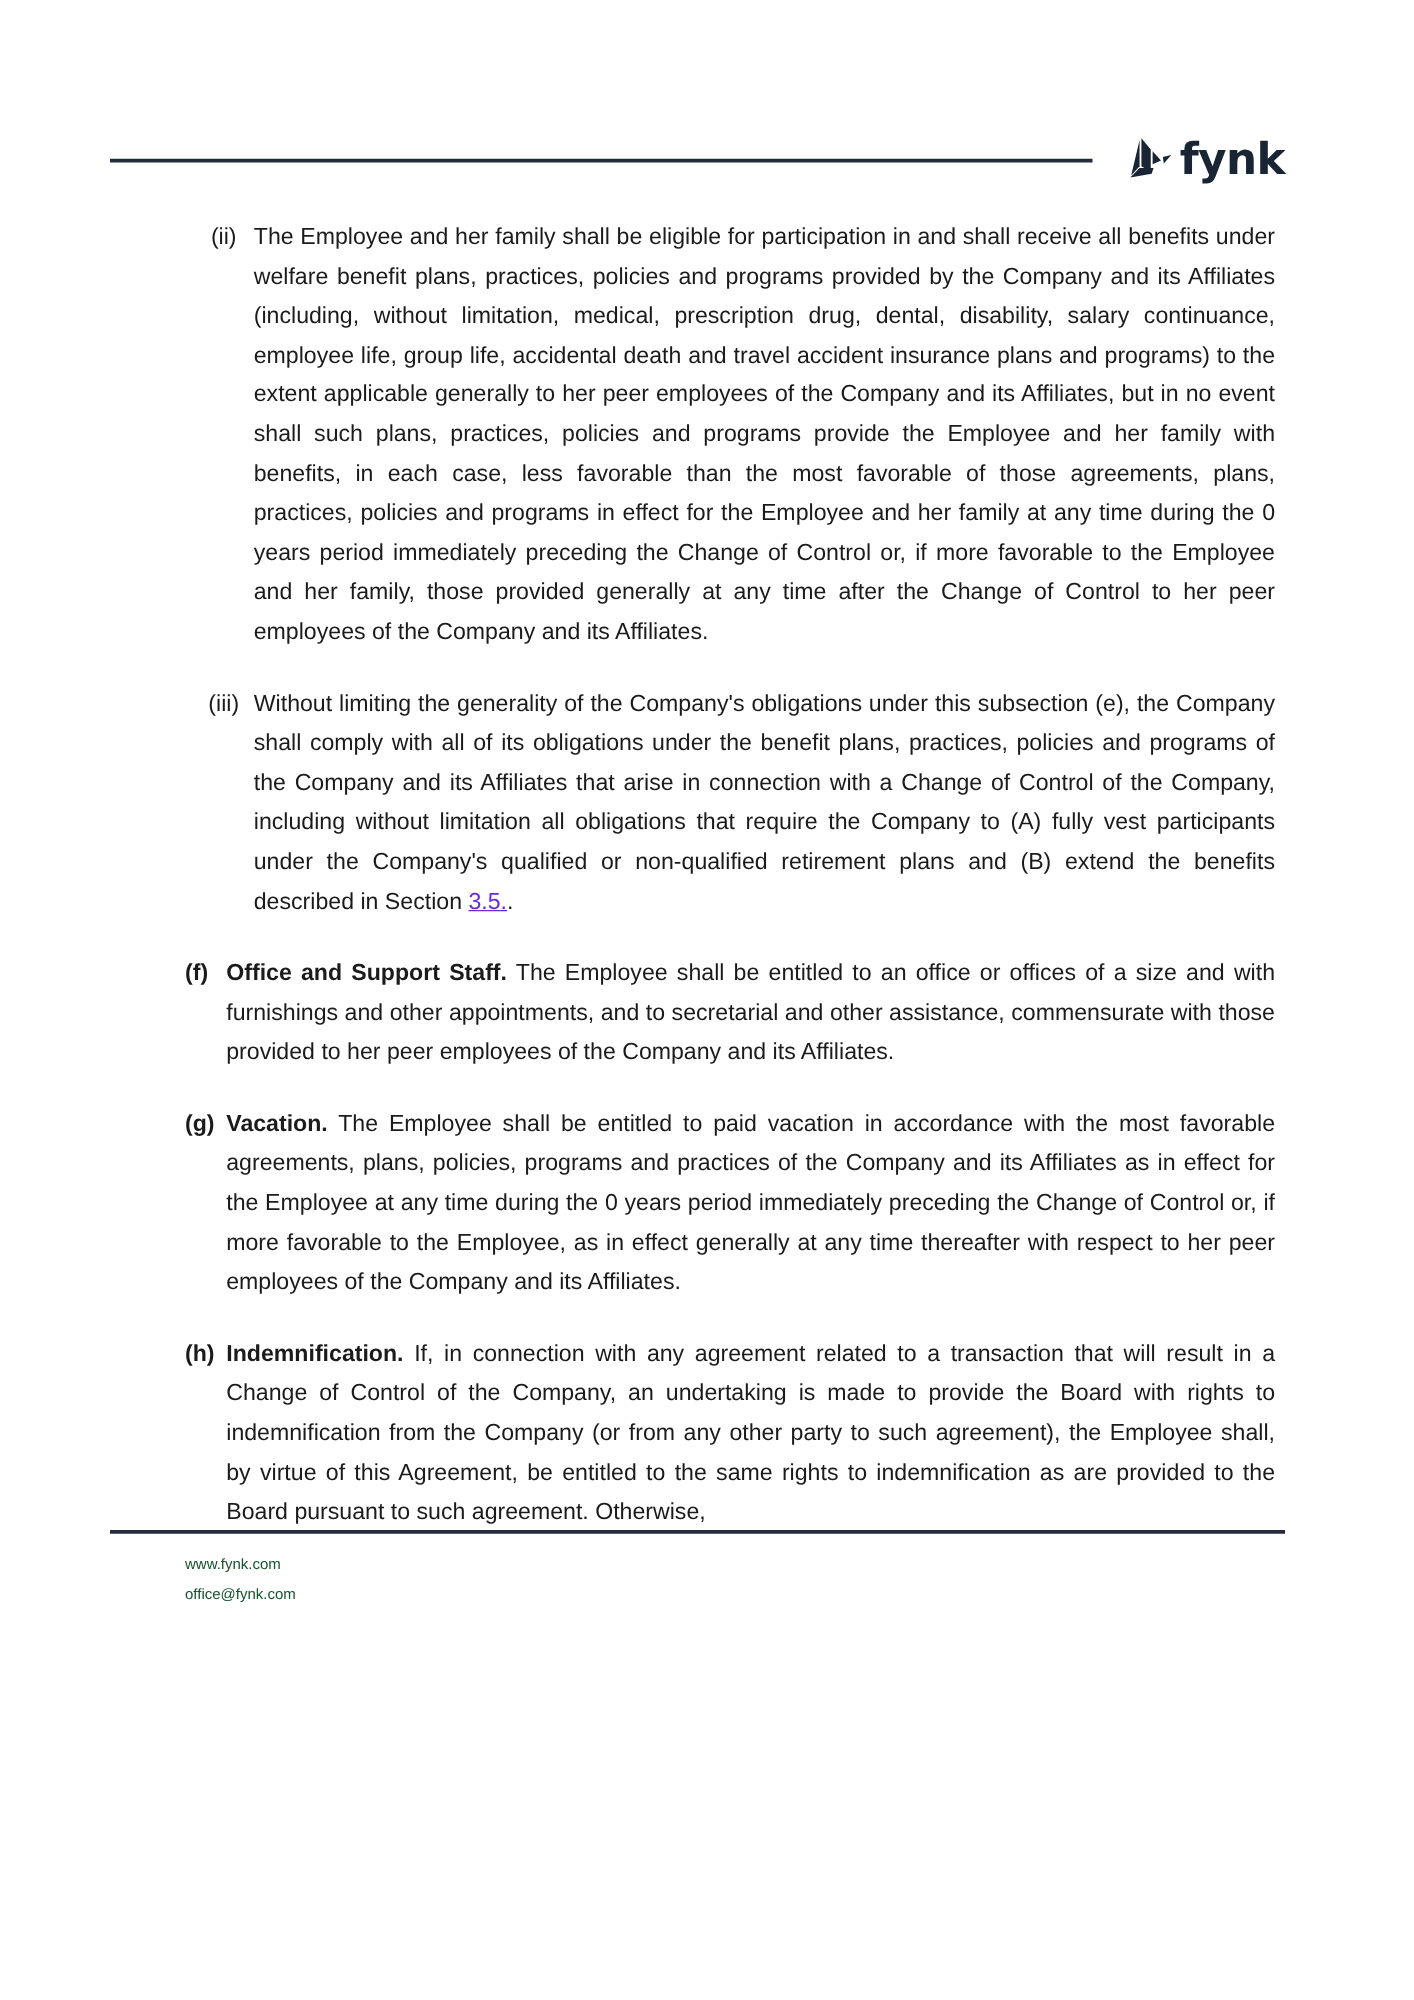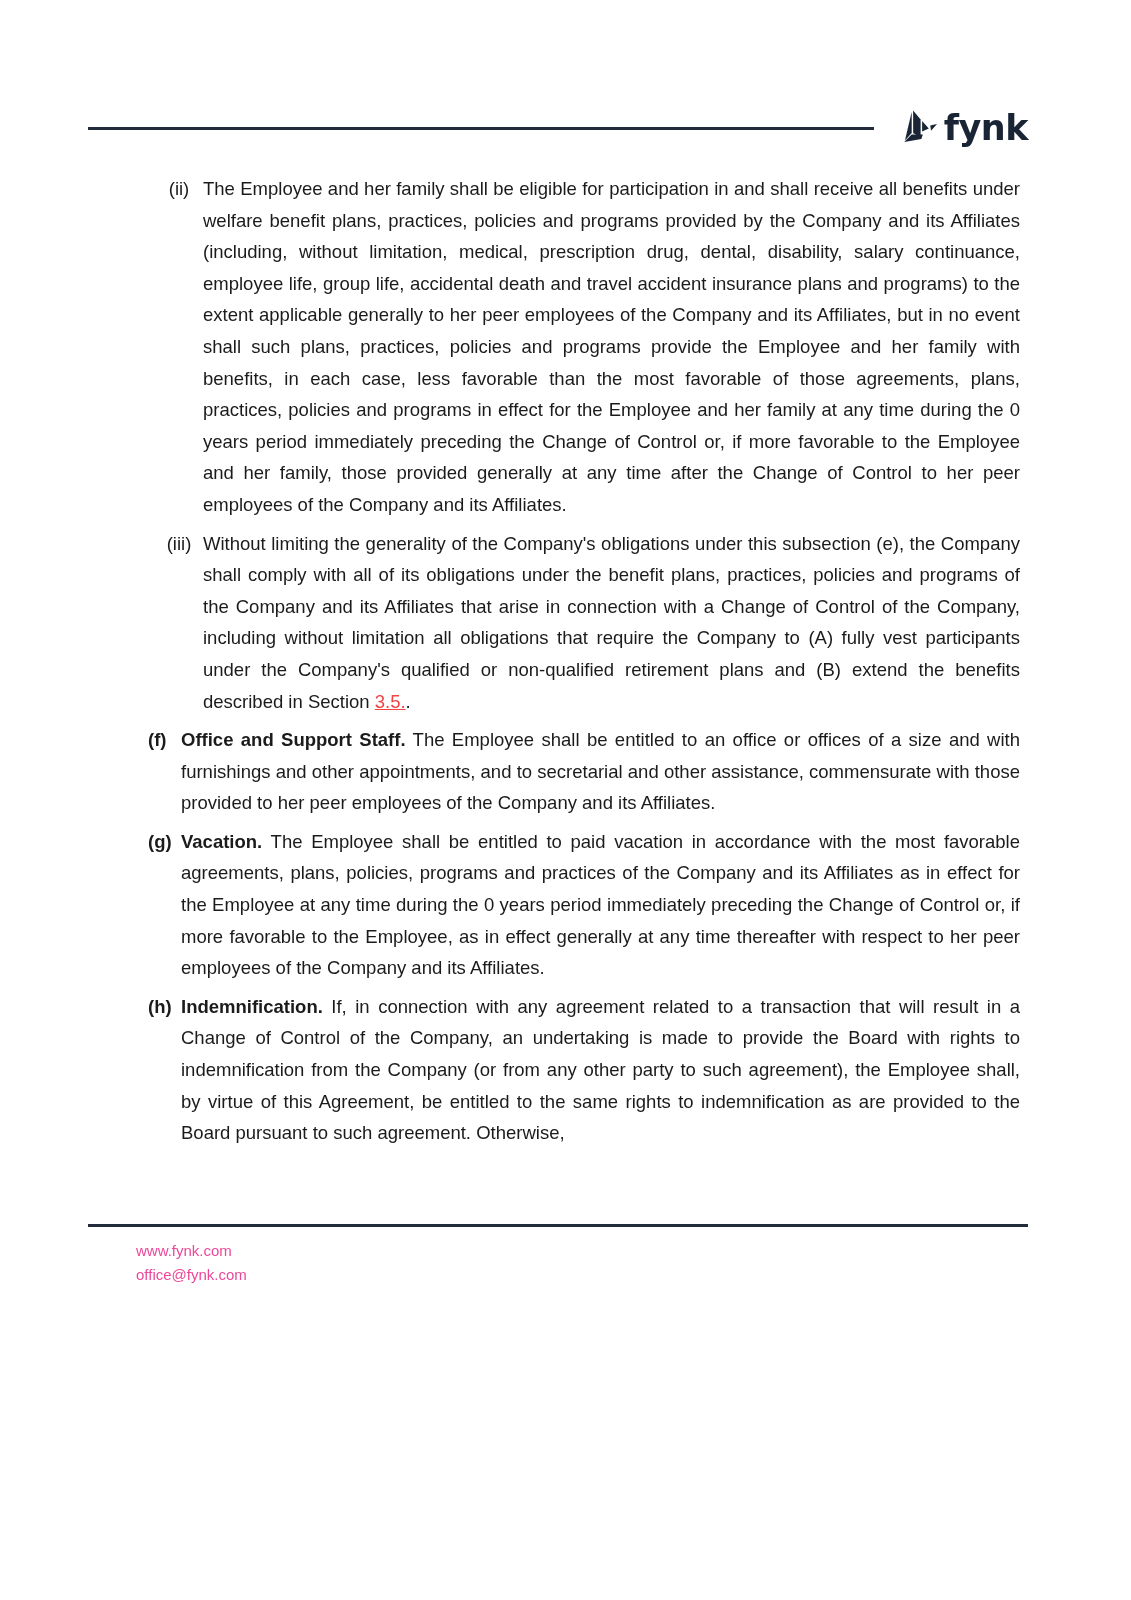--- a/index.html
+++ b/index.html
@@ -114,27 +114,27 @@
     position: absolute;
     left: -33px;
     top: 0;
     width: 29px;
     text-align: left;
     font-weight: bold;
     font-size: 18.5px;
     line-height: 31.6px;
   }
 
-  .para + .para { margin-top: 7px; }
+  .para + .para { margin-top: 26px; }
   .para.gap-lg { margin-top: 23px; }
 
   strong.run-in { font-weight: bold; }
 
   a.xref {
-    color: #ef4444;
+    color: #6d28d9;
     text-decoration: underline;
   }
 
   
   .footer {
     position: absolute;
     left: 0;
     bottom: 0;
     width: 1131px;
     height: 160px;
@@ -142,25 +142,25 @@
   .footer-rule {
     position: absolute;
     left: 88px;
     top: 0;
     width: 940px;
     height: 3px;
     background: #232c3b;
   }
   .footer-lines {
     position: absolute;
-    left: 136px;
+    left: 148px;
     top: 15px;
-    font-size: 15px;
+    font-size: 12px;
     line-height: 24px;
-    color: #ec4899;
+    color: #14532d;
   }
   .footer-lines div { white-space: nowrap; }
 </style>
 </head>
 <body>
 
 <div class="page">
 
   <div class="header">
     <div class="header-rule"></div>

